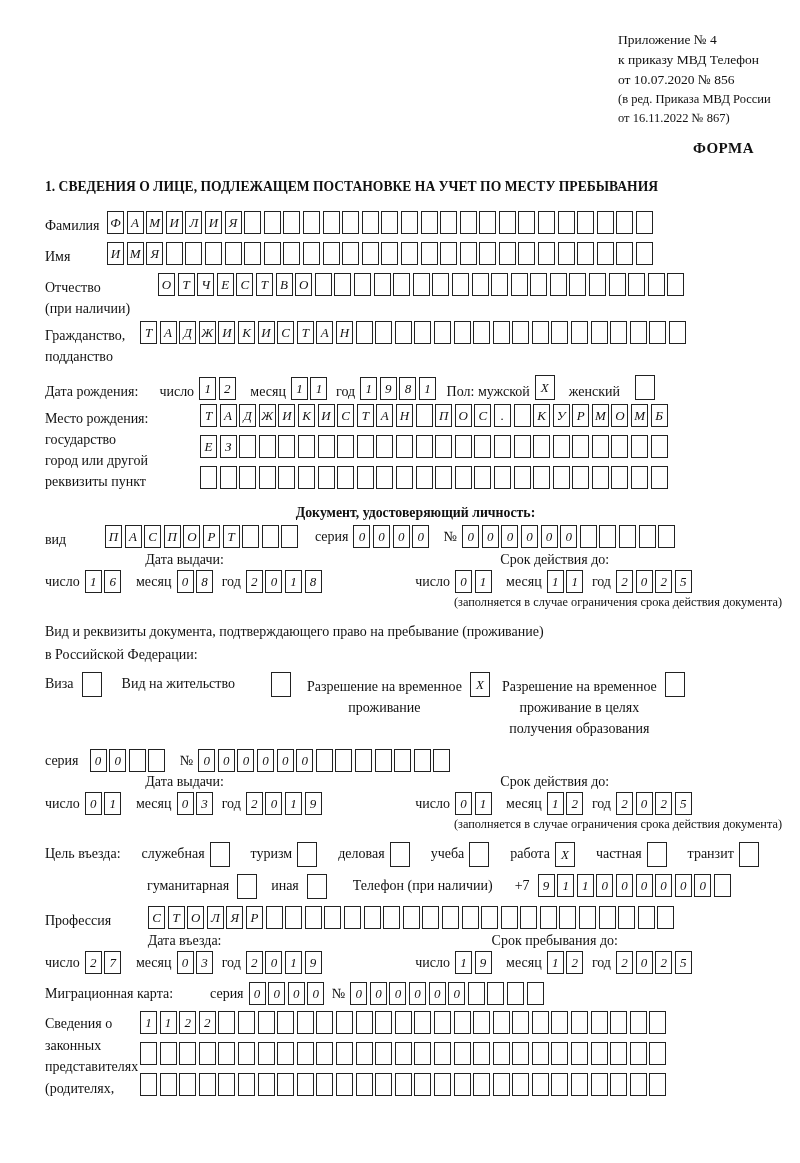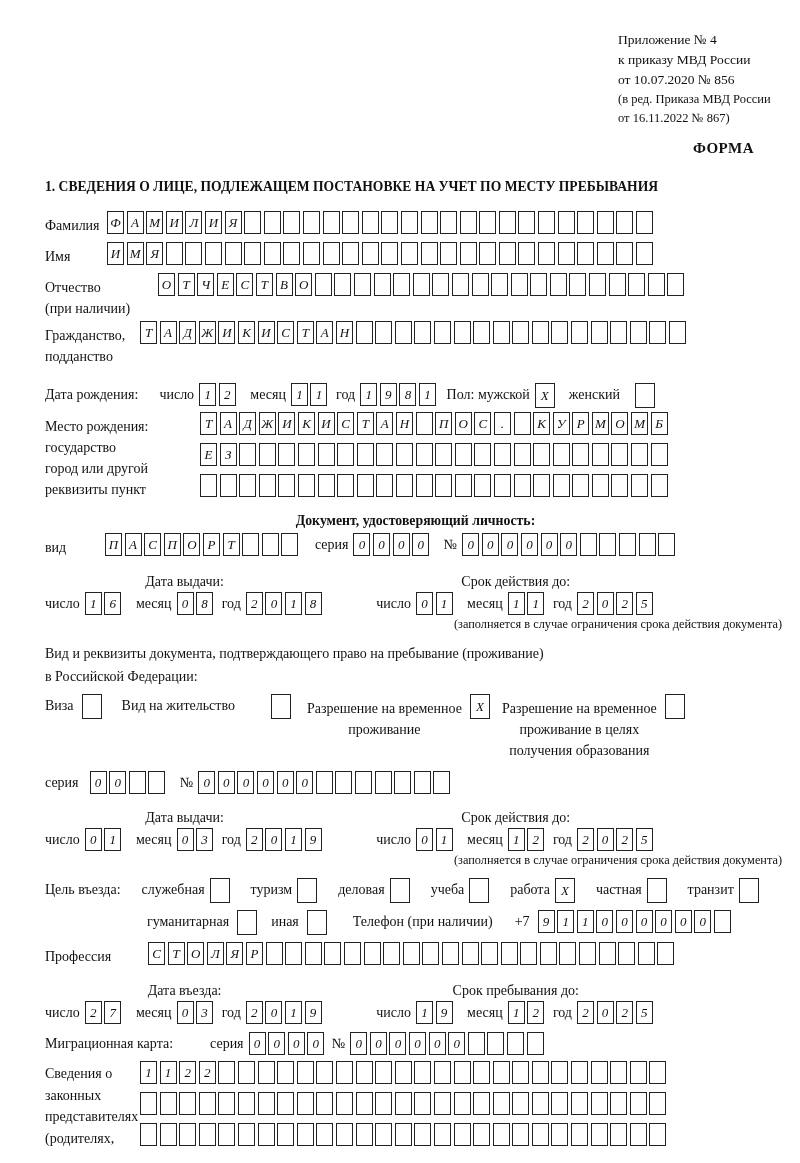--- a/index.html
+++ b/index.html
@@ -26,21 +26,21 @@
   .f-label { flex-shrink: 0; padding-top: 4px; line-height: 21px; }
   .w62 { width: 62px; } .w113 { width: 113px; } .w95 { width: 95px; } .w155 { width: 155px; } .w60 { width: 60px; } .w103 { width: 103px; }
 
   .stackrows .cells { display: block; margin-bottom: 8px; }
 
   .dl { padding-top: 4px; margin: 0 5px 0 12px; flex-shrink: 0; }
   .dl-first { margin-left: 0; }
 
   .center-bold { text-align: center; font-weight: bold; margin-top: 8px; font-size: 13.8px; }
 
-  .pair { display: flex; margin-top: 16px; }
+  .pair { display: flex; margin-top: 2px; gap: 39px; }
   .dg { }
   .dg2 { margin-left: 52px; }
   .dg-head { text-align: center; margin-bottom: 2px; }
   .dg-row { display: flex; align-items: flex-start; }
   .fill-note { text-align: right; font-size: 12.3px; margin-top: 2px; padding-right: 4px; }
 
   .intro { margin-top: 10px; line-height: 23px; }
 
   .visa-row { display: flex; align-items: flex-start; margin-top: 6px; }
   .opt { display: flex; align-items: flex-start; }
@@ -62,21 +62,21 @@
   .reps-label { width: 95px; flex-shrink: 0; line-height: 21.5px; padding-top: 2px; }
   .reps-cells .cells { display: block; margin-bottom: 8px; }
 </style>
 </head>
 <body>
 
 <div class="page">
 
   <div class="annex">
     <div>Приложение № 4</div>
-    <div>к приказу МВД России</div>
+    <div>к приказу МВД Телефон</div>
     <div>от 10.07.2020 № 856</div>
     <div class="annex-small">(в ред. Приказа МВД России</div>
     <div class="annex-small">от 16.11.2022 № 867)</div>
   </div>
 
   <div class="forma">ФОРМА</div>
 
 
   <div class="sec-heading">1. СВЕДЕНИЯ О ЛИЦЕ, ПОДЛЕЖАЩЕМ ПОСТАНОВКЕ НА УЧЕТ ПО МЕСТУ ПРЕБЫВАНИЯ</div>
 
@@ -99,21 +99,21 @@
   </div>
 
   <div class="f-row" style="margin-top:2px;">
     <div class="f-label w95">
       <div>Гражданство,</div>
       <div>подданство</div>
     </div>
     <div class="cells"><span class="cell">Т</span><span class="cell">А</span><span class="cell">Д</span><span class="cell">Ж</span><span class="cell">И</span><span class="cell">К</span><span class="cell">И</span><span class="cell">С</span><span class="cell">Т</span><span class="cell">А</span><span class="cell">Н</span><span class="cell"></span><span class="cell"></span><span class="cell"></span><span class="cell"></span><span class="cell"></span><span class="cell"></span><span class="cell"></span><span class="cell"></span><span class="cell"></span><span class="cell"></span><span class="cell"></span><span class="cell"></span><span class="cell"></span><span class="cell"></span><span class="cell"></span><span class="cell"></span><span class="cell"></span></div>
   </div>
 
-  <div class="f-row" style="margin-top:16px;">
+  <div class="f-row" style="margin-top:8px;align-items:flex-end;">
     <span class="dl dl-first">Дата рождения:</span>
     <span class="dl" style="margin-left:16px;">число</span>
     <span class="cells"><span class="cell">1</span><span class="cell">2</span></span>
     <span class="dl">месяц</span>
     <span class="cells"><span class="cell">1</span><span class="cell">1</span></span>
     <span class="dl" style="margin-left:6px;">год</span>
     <span class="cells"><span class="cell">1</span><span class="cell">9</span><span class="cell">8</span><span class="cell">1</span></span>
     <span class="dl" style="margin-left:8px;">Пол: мужской</span>
     <span class="cells cb"><span class="cell">X</span></span>
     <span class="dl" style="margin-left:14px;">женский</span>

